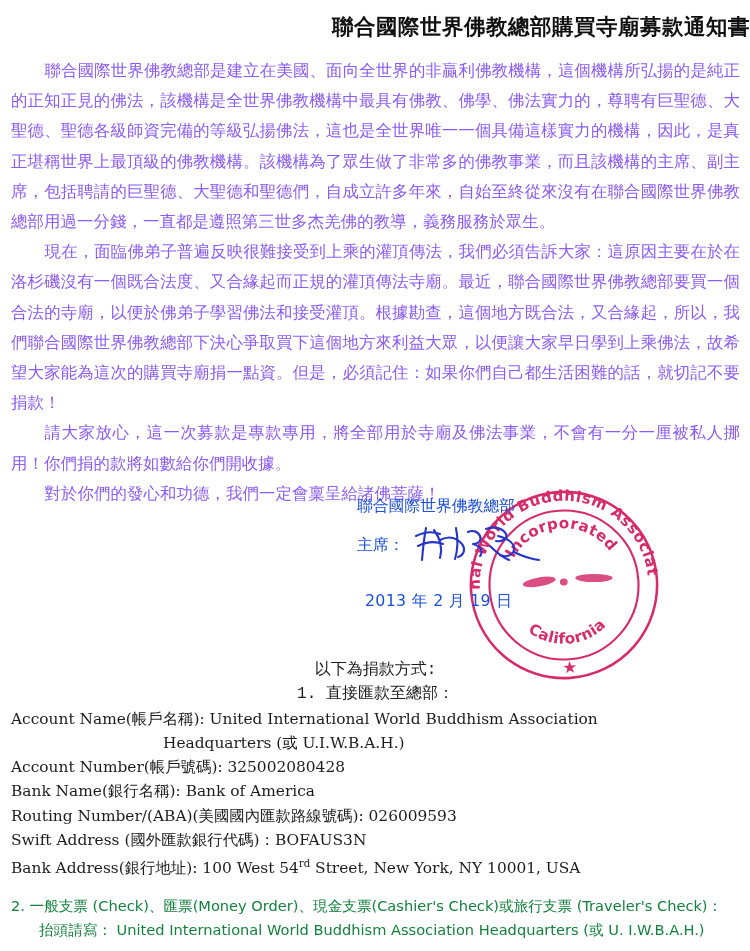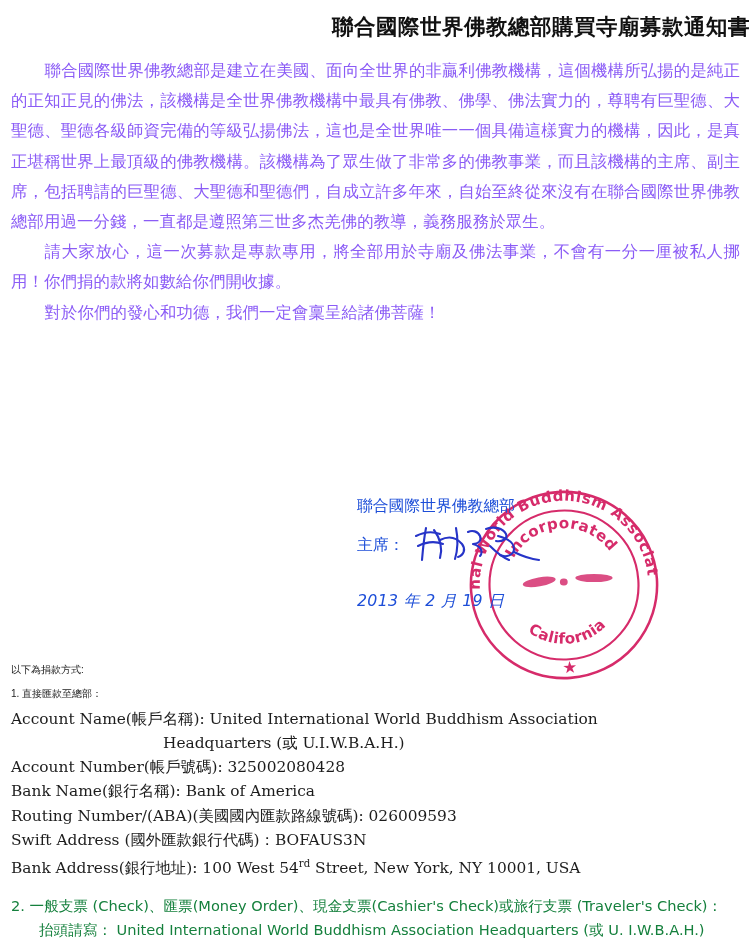--- a/index.html
+++ b/index.html
@@ -66,21 +66,21 @@
     color: #1d4ed8;
     z-index: 3;
   }
   .sig-org { margin: 0 0 22px 0; }
   .sig-chair {
     margin: 0 0 22px 0;
     display: flex;
     align-items: flex-start;
   }
   .sig-chair-label { white-space: nowrap; }
-  .sig-date { margin: 0; letter-spacing: 0.3px; font-style: italic; }
+  .sig-date { margin: 8px; letter-spacing: 0.3px; }
 
   
   .sig-scribble {
     margin-left: 6px;
     margin-top: -14px;
     display: block;
   }
 
   
   .stamp {
@@ -104,22 +104,23 @@
   }
   .d-line {
     font-family: "DejaVu Serif", "Liberation Serif", serif;
     font-size: 15.4px;
     line-height: 24.3px;
     color: #1c1c1c;
     margin: 0;
     white-space: nowrap;
   }
   .d-line.cjk {
-    font-family: Liberation Sans, sans-serif;
-    font-size: 10px;
+    font-family: Liberation Mono, monospace;
+    font-size: 16px;
+    text-align: center;
   }
   .d-indent-acct { padding-left: 152px; }
   .d-gap { height: 13px; }
   .d-line-2 {
     font-family: "DejaVu Sans", "Liberation Sans", sans-serif;
     font-size: 14.6px;
     line-height: 24px;
     color: #15803d;
     margin: 0;
     white-space: nowrap;
@@ -129,20 +130,21 @@
 </style>
 </head>
 <body>
 
 <div class="page">
 
   <h1 class="doc-title">聯合國際世界佛教總部購買寺廟募款通知書</h1>
 
   <div class="body-block">
     <p class="para">聯合國際世界佛教總部是建立在美國、面向全世界的非贏利佛教機構，這個機構所弘揚的是純正的正知正見的佛法，該機構是全世界佛教機構中最具有佛教、佛學、佛法實力的，尊聘有巨聖德、大聖德、聖德各級師資完備的等級弘揚佛法，這也是全世界唯一一個具備這樣實力的機構，因此，是真正堪稱世界上最頂級的佛教機構。該機構為了眾生做了非常多的佛教事業，而且該機構的主席、副主席，包括聘請的巨聖德、大聖德和聖德們，自成立許多年來，自始至終從來沒有在聯合國際世界佛教總部用過一分錢，一直都是遵照第三世多杰羌佛的教導，義務服務於眾生。</p>
+    <p class="para">現在，面臨佛弟子普遍反映很難接受到上乘的灌頂傳法，我們必須告訴大家：這原因主要在於在洛杉磯沒有一個既合法度、又合緣起而正規的灌頂傳法寺廟。最近，聯合國際世界佛教總部要買一個合法的寺廟，以便於佛弟子學習佛法和接受灌頂。根據勘查，這個地方既合法，又合緣起，所以，我們聯合國際世界佛教總部下決心爭取買下這個地方來利益大眾，以便讓大家早日學到上乘佛法，故希望大家能為這次的購買寺廟捐一點資。但是，必須記住：如果你們自己都生活困難的話，就切記不要捐款！</p>
     <p class="para">請大家放心，這一次募款是專款專用，將全部用於寺廟及佛法事業，不會有一分一厘被私人挪用！你們捐的款將如數給你們開收據。</p>
     <p class="para last-short">對於你們的發心和功德，我們一定會稟呈給諸佛菩薩！</p>
   </div>
 
   <svg class="stamp" viewBox="0 0 200 200" aria-hidden="true">
     <defs>
       <path id="arcTop" d="M 100,100 m -86,0 a 86,86 0 1,1 172,0" fill="none"></path>
       <path id="arcInnerTop" d="M 100,100 m -58,0 a 58,58 0 0,1 116,0" fill="none"></path>
       <path id="arcBottom" d="M 100,100 m -60,0 a 60,60 0 0,0 120,0" fill="none"></path>
     </defs>

